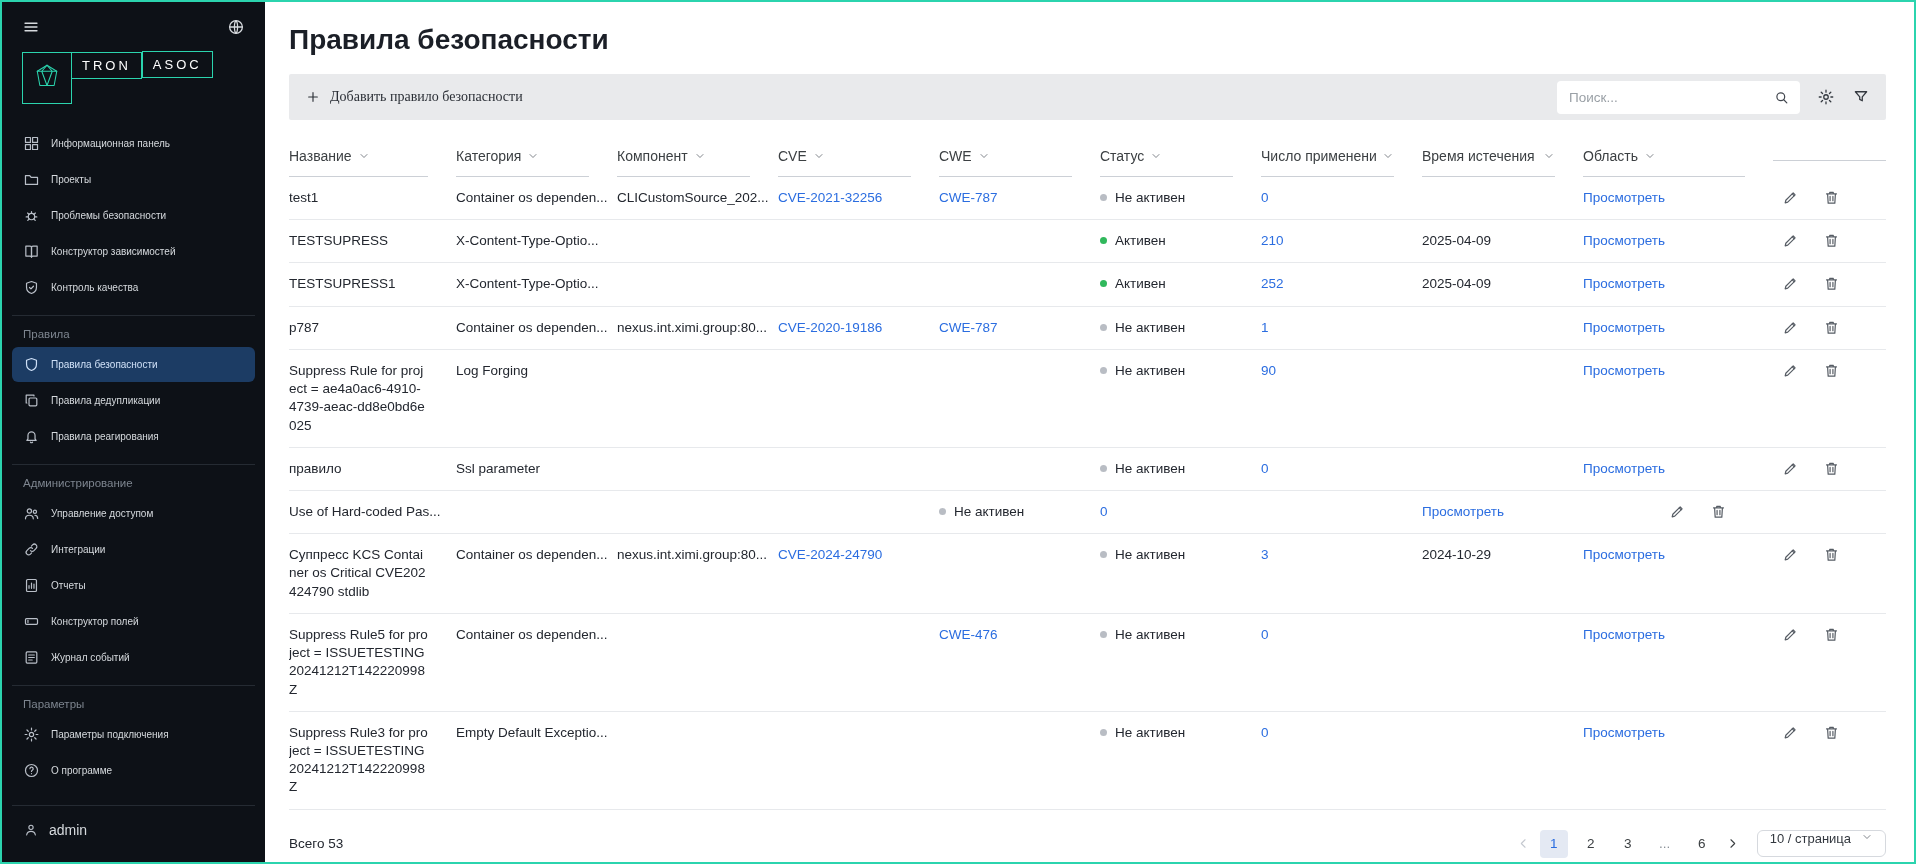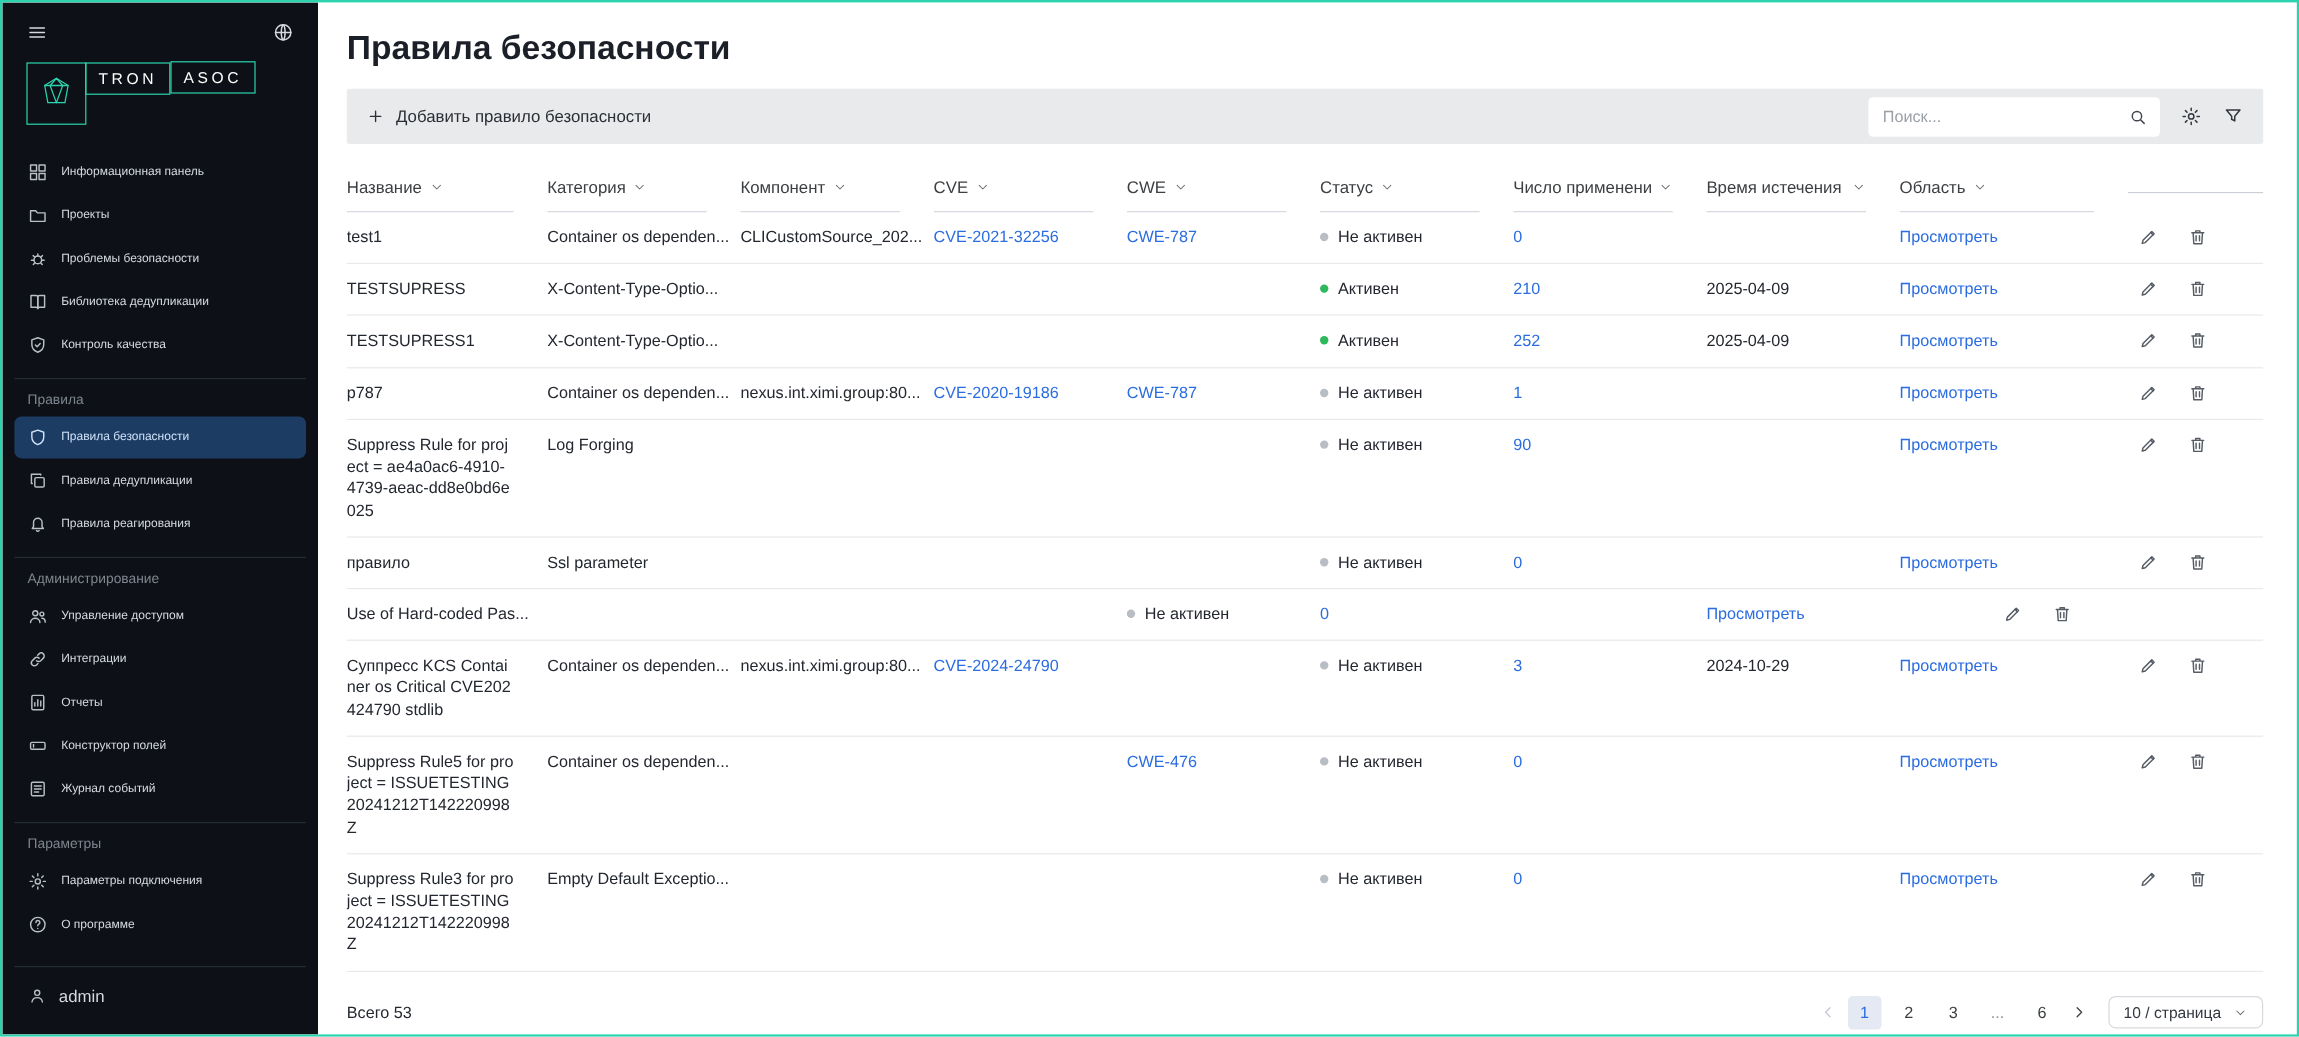--- a/index.html
+++ b/index.html
@@ -26,21 +26,21 @@
   .section{border-top:1px solid #252b33;margin-top:10px;padding-top:8px}
   .section-title{font-size:11.5px;color:#7d858f;padding:4px 11px 7px}
   .user-row{border-top:1px solid #252b33;margin:0 10px;padding:16px 11px 24px;display:flex;align-items:center;gap:10px;font-size:14px;cursor:pointer}
   .user-row svg{width:16px;height:16px;color:#b9bfc8}
   svg.ic{fill:none;stroke:currentColor;stroke-width:1.7;stroke-linecap:round;stroke-linejoin:round}
 
   
   .main{flex:1;display:flex;flex-direction:column;padding:20px 28px 0 24px;overflow:hidden}
   .page-title{font-size:28px;font-weight:bold;color:#1b1f27;margin:2px 0 18px}
   .toolbar{background:#e9eaec;border-radius:2px;height:46px;flex-shrink:0;display:flex;align-items:center;padding:0 16px;gap:16px}
-  .add-btn{display:flex;align-items:center;gap:9px;font-size:14px;color:#2a2e35;background:none;border:none;font-family:Liberation Sans, sans-serif;cursor:pointer}
+  .add-btn{display:flex;align-items:center;gap:9px;font-size:14px;color:#2a2e35;background:none;border:none;font-family:Liberation Serif, serif;cursor:pointer}
   .add-btn svg{width:16px;height:16px}
   .toolbar-right{margin-left:auto;display:flex;align-items:center;gap:17px}
   .search-box{background:#fff;border-radius:4px;height:33px;width:243px;display:flex;align-items:center;padding:0 10px 0 12px}
   .search-box input{border:none;outline:none;flex:1;font-size:13.5px;font-family:Liberation Sans, sans-serif;color:#23272f;min-width:0;background:transparent}
   .search-box input::placeholder{color:#9aa0a6}
   .search-box svg{width:17px;height:17px;color:#40454d;cursor:pointer}
   .tool-icon{display:inline-flex;cursor:pointer;color:#33383f}
   .tool-icon svg{width:18px;height:18px}
 
   
@@ -64,21 +64,21 @@
 
   
   .footer{display:flex;align-items:center;padding:20px 0 0;font-size:13.5px;color:#23272f}
   .pager{margin-left:auto;display:flex;align-items:center;gap:9px}
   .pg-arrow{display:inline-flex;cursor:pointer;color:#3c4043}
   .pg-arrow svg{width:15px;height:15px}
   .pg-arrow.disabled{color:#c4c8cf}
   .page{min-width:28px;height:28px;display:flex;align-items:center;justify-content:center;border-radius:4px;font-size:13.5px;color:#3c4043;cursor:pointer}
   .page.current{background:#e4e9f3;color:#2b6de0}
   .page.ellipsis{cursor:default;color:#8a9098}
-  .page-size{border:1px solid #d6d9de;border-radius:6px;height:27px;display:flex;align-items:center;gap:10px;padding:0 12px;margin-left:8px;font-size:13px;color:#33383f;cursor:pointer;background:#fff}
+  .page-size{border:1px solid #d6d9de;border-radius:6px;height:27px;display:flex;gap:10px;padding:0 12px;margin-left:8px;font-size:13px;color:#33383f;cursor:pointer;background:#fff}
   .page-size svg{width:12px;height:12px;color:#6b7077}
 </style>
 </head>
 <body>
 
 <div class="frame">
 
   <aside class="sidebar">
     <div class="side-top">
       <span class="icon-btn">
@@ -128,21 +128,21 @@
             <circle cx="12" cy="13.5" r="4.5"></circle>
             <path d="M12 9V6.5M8.7 10.5L6.5 8.5M15.3 10.5l2.2-2M7.5 14h-3M16.5 14h3M8.7 16.8L6.8 19M15.3 16.8l1.9 2.2"></path>
           </svg>
         <span>Проблемы безопасности</span>
       </div>
       <div class="nav-item">
         <svg class="ic" viewBox="0 0 24 24">
             <path d="M4 4.5h6a2 2 0 012 2V20a2 2 0 00-2-1.5H4z"></path>
             <path d="M20 4.5h-6a2 2 0 00-2 2V20a2 2 0 012-1.5h6z"></path>
           </svg>
-        <span>Библиотека дедупликации</span>
+        <span>Конструктор зависимостей</span>
       </div>
       <div class="nav-item">
         <svg class="ic" viewBox="0 0 24 24">
             <path d="M12 3.5l7 2.5v5.5c0 4.5-3 7.5-7 9-4-1.5-7-4.5-7-9V6z"></path>
             <path d="M9.2 12l2 2 3.6-3.8"></path>
           </svg>
         <span>Контроль качества</span>
       </div>
 
       <div class="section">

